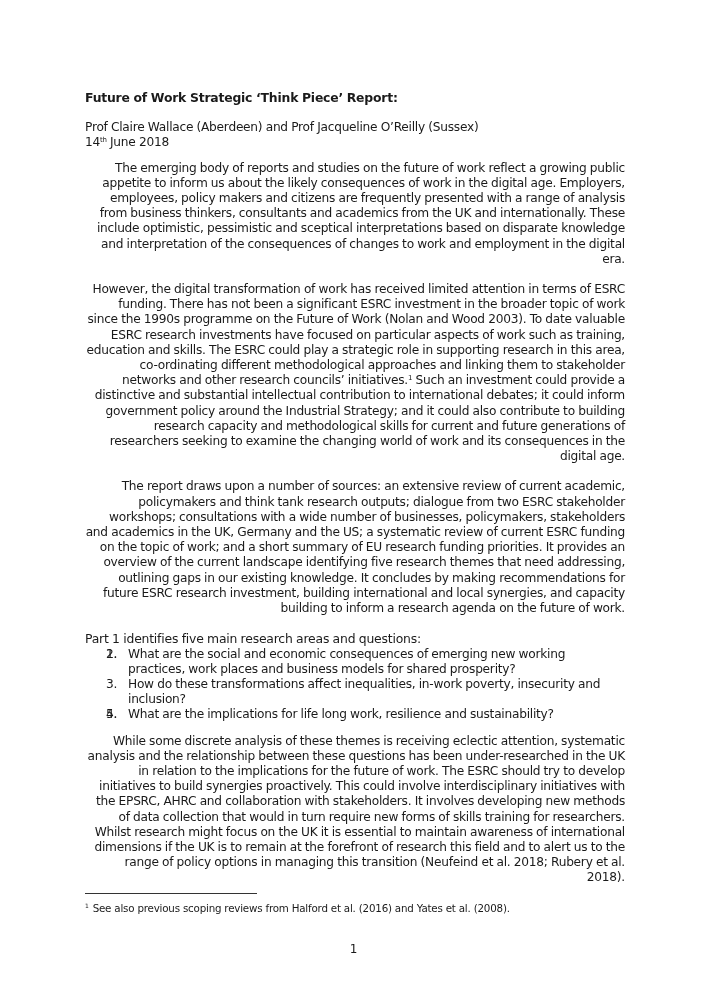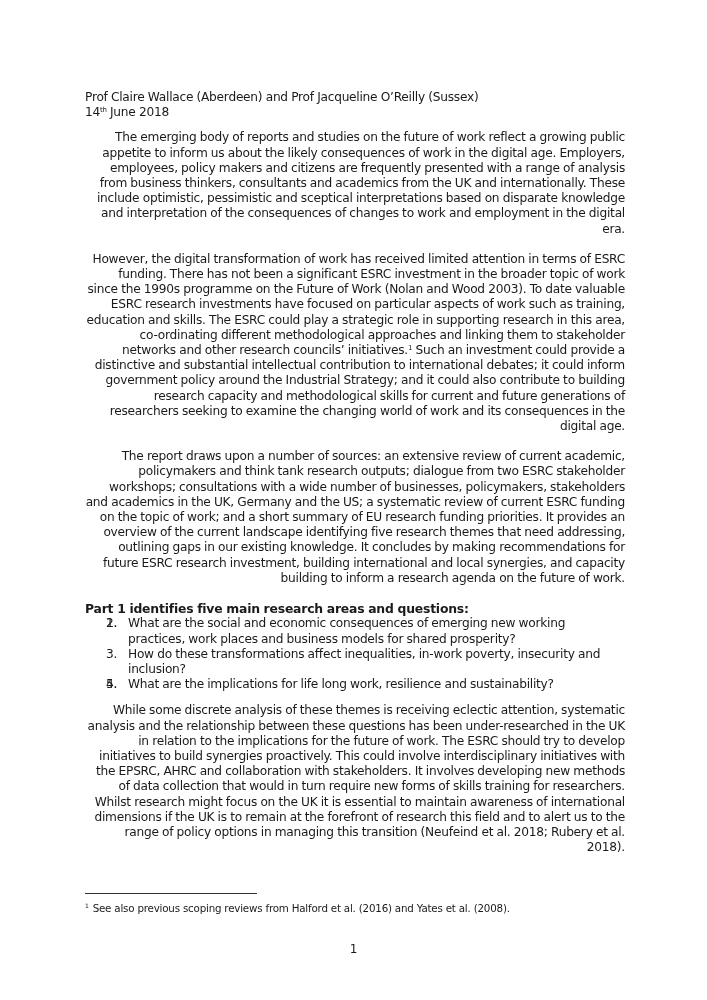--- a/index.html
+++ b/index.html
@@ -9,33 +9,34 @@
     }
     .page { position: absolute; left: 85px; top: 90px; width: 540px; }
     .p { font-size: 12.2px; line-height: 15.2px; margin: 0; letter-spacing: -0.25px; word-spacing: -0.3px; }
     .title { font-weight: bold; font-size: 12.4px; margin: 0 0 15px 0; letter-spacing: -0.2px; }
     .authors { margin: 0; }
     .date { margin: 0 0 10px 0; }
     .date sup { font-size: 7px; vertical-align: 4px; line-height: 0; }
     .h2 { font-weight: bold; font-size: 12.4px; margin: 0 0 14px 0; letter-spacing: -0.2px; }
     .para { margin: 0 0 15px 0; text-align: right; }
     .fn-ref { font-size: 7px; vertical-align: 4px; line-height: 0; }
-    .part-head { font-weight: bold; font-size: 12.4px; margin: 0; letter-spacing: -0.2px; }
+    .part-head { font-weight: normal; font-size: 12.4px; margin: 0; letter-spacing: -0.2px; }
     ol.questions { list-style: none; margin: 0 0 11px 0; padding: 0; }
     ol.questions li { position: relative; padding-left: 43px; }
     ol.questions li .num { position: absolute; left: 21px; top: 0; }
     .fn-rule { position: absolute; left: 85px; top: 893px; width: 172px; height: 0; border-top: 1px solid #333; }
     .footnote { position: absolute; left: 85px; top: 902px; font-size: 10.3px; line-height: 13px; letter-spacing: -0.2px; }
     .footnote sup { font-size: 6px; vertical-align: 4px; line-height: 0; margin-right: 4px; }
     .page-num { position: absolute; left: 0; width: 707px; top: 942px; text-align: center; font-size: 12px; }
   </style>
 </head>
 <body>
 
 <div class="page">
+  <p class="p title">Future of Work Strategic ‘Think Piece’ Report:</p>
   <p class="p authors">Prof Claire Wallace (Aberdeen) and Prof Jacqueline O’Reilly (Sussex)</p>
   <p class="p date"><span>14</span><sup>th</sup><span> June 2018</span></p>
 
   <p class="p para">The emerging body of reports and studies on the future of work reflect a growing public appetite to inform us about the likely consequences of work in the digital age. Employers, employees, policy makers and citizens are frequently presented with a range of analysis from business thinkers, consultants and academics from the UK and internationally. These include optimistic, pessimistic and sceptical interpretations based on disparate knowledge and interpretation of the consequences of changes to work and employment in the digital era.</p>
 
   <p class="p para"><span>However, the digital transformation of work has received limited attention in terms of ESRC funding. There has not been a significant ESRC investment in the broader topic of work since the 1990s programme on the Future of Work (Nolan and Wood 2003). To date valuable ESRC research investments have focused on particular aspects of work such as training, education and skills. The ESRC could play a strategic role in supporting research in this area, co-ordinating different methodological approaches and linking them to stakeholder networks and other research councils’ initiatives.</span><sup class="fn-ref">1</sup><span> Such an investment could provide a distinctive and substantial intellectual contribution to international debates; it could inform government policy around the Industrial Strategy; and it could also contribute to building research capacity and methodological skills for current and future generations of researchers seeking to examine the changing world of work and its consequences in the digital age.</span></p>
 
   <p class="p para">The report draws upon a number of sources: an extensive review of current academic, policymakers and think tank research outputs; dialogue from two ESRC stakeholder workshops; consultations with a wide number of businesses, policymakers, stakeholders and academics in the UK, Germany and the US; a systematic review of current ESRC funding on the topic of work; and a short summary of EU research funding priorities. It provides an overview of the current landscape identifying five research themes that need addressing, outlining gaps in our existing knowledge. It concludes by making recommendations for future ESRC research investment, building international and local synergies, and capacity building to inform a research agenda on the future of work.</p>
 
   <p class="p part-head">Part 1 identifies five main research areas and questions:</p>

